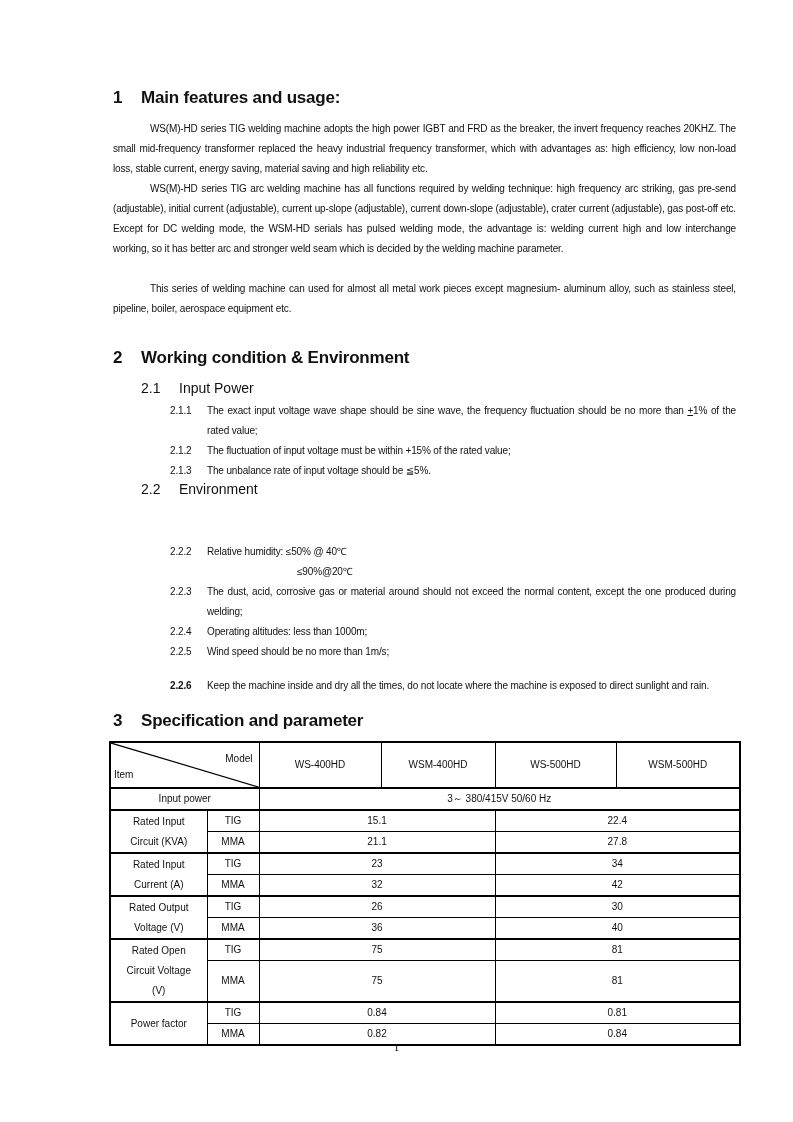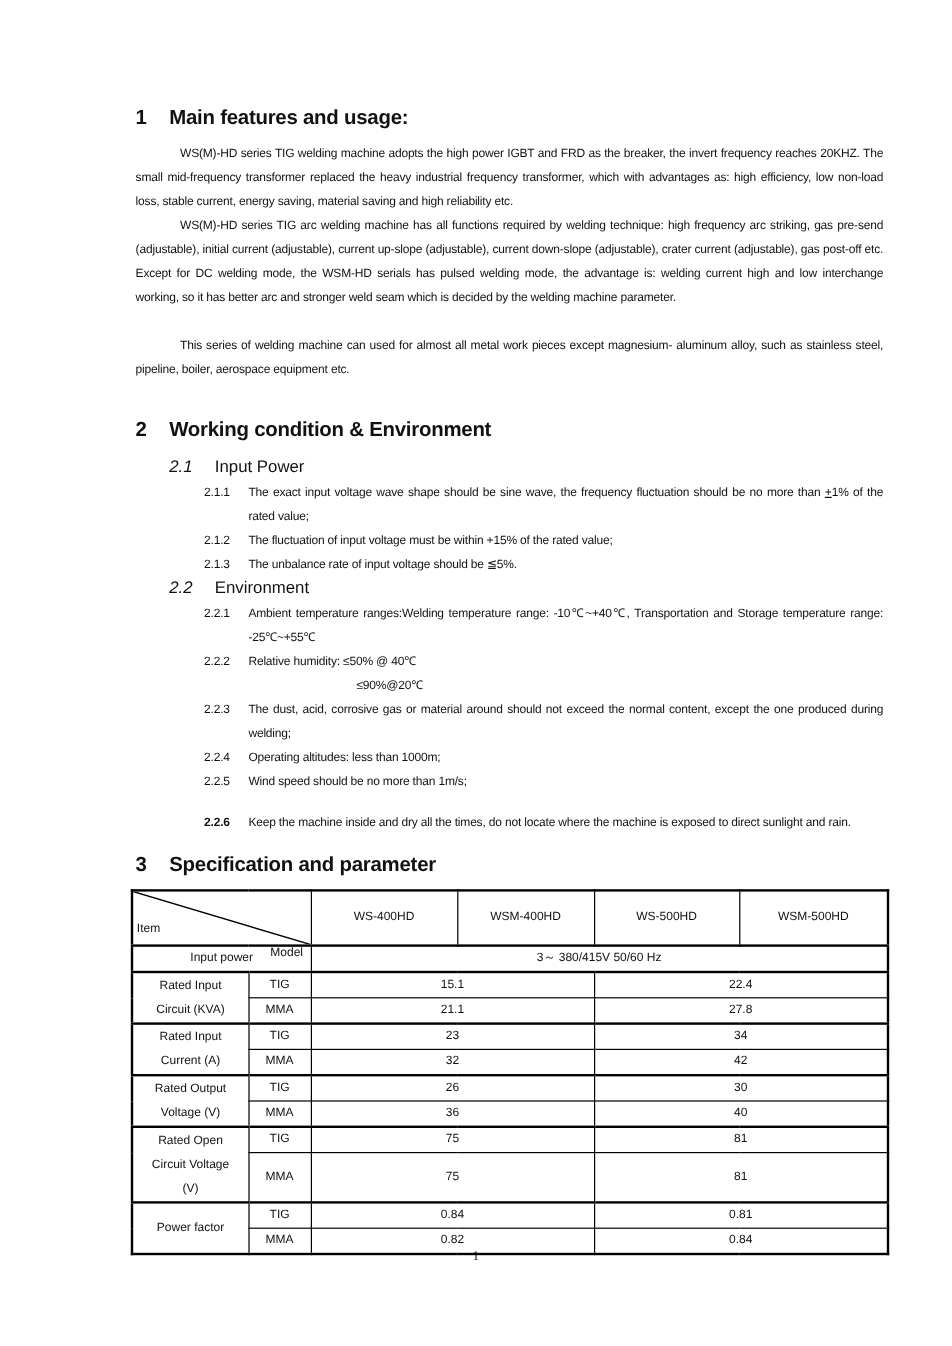--- a/index.html
+++ b/index.html
@@ -10,21 +10,21 @@
   .page { position: absolute; left: 0; top: 0; width: 793px; height: 922px; }
   .h1 {
     position: absolute; left: 113px; font-size: 17px; font-weight: bold;
     font-family: "Liberation Sans", sans-serif; letter-spacing: -0.2px;
   }
   .h1 .num { display: inline-block; width: 28px; }
   .h2 {
     position: absolute; left: 141px; font-size: 14px;
     font-family: "Liberation Sans", sans-serif;
   }
-  .h2 .num { display: inline-block; width: 38px; font-style: italic; }
+  .h2 .num { display: inline-block; width: 38px; }
   .para {
     position: absolute; left: 113px; width: 623px;
     font-size: 10px; line-height: 20px; text-align: justify;
     text-align-last: left; letter-spacing: -0.15px;
   }
   .para .first { text-indent: 37px; display: block; }
   .item {
     position: absolute; left: 170px; width: 566px;
     font-size: 10px; line-height: 20px; letter-spacing: -0.15px;
   }
@@ -38,21 +38,21 @@
     border-collapse: collapse; font-size: 10px; table-layout: fixed;
   }
   table.spec td {
     border: 1px solid #000; text-align: center; vertical-align: middle;
     padding: 0; line-height: 20px;
   }
   table.spec { border: 2px solid #000; }
   tr.thick-top td { border-top: 2px solid #000; }
   td.diag { position: relative; height: 44px; text-align: left; }
   td.diag svg { position: absolute; left: 0; top: 0; width: 100%; height: 100%; }
-  td.diag .model { position: absolute; right: 6px; top: 6px; margin-top: 36px; }
+  td.diag .model { position: absolute; right: 6px; top: 6px; }
   td.diag .itemlbl { position: absolute; left: 3px; bottom: 2px; text-align: right; }
   .pagenum {
     position: absolute; left: 0; width: 793px; top: 1041px; text-align: center;
     font-family: "Liberation Serif", serif; font-size: 11px;
   }
 </style>
 </head>
 <body>
 
 <div class="page">
@@ -87,24 +87,20 @@
   </div>
   <div class="item" style="top:461px;">
     <span class="num">2.1.3</span>
     <span class="txt">The unbalance rate of input voltage should be ≦5%.</span>
   </div>
 
   <div class="h2" style="top:481px;">
     <span class="num">2.2</span><span>Environment</span>
   </div>
 
-  <div class="item" style="top:502px;">
-    <span class="num">2.2.1</span>
-    <span class="txt">Ambient temperature ranges:Welding temperature range:   -10℃~+40℃, Transportation and Storage temperature range:   -25℃~+55℃</span>
-  </div>
   <div class="item" style="top:542px;">
     <span class="num">2.2.2</span>
     <span class="txt">Relative humidity: ≤50% @ 40℃</span>
     <span class="txt" style="margin-left:127px;">≤90%@20℃</span>
   </div>
   <div class="item" style="top:582px;">
     <span class="num">2.2.3</span>
     <span class="txt">The dust, acid, corrosive gas or material around should not exceed the normal content, except the one produced during welding;</span>
   </div>
   <div class="item" style="top:622px;">

